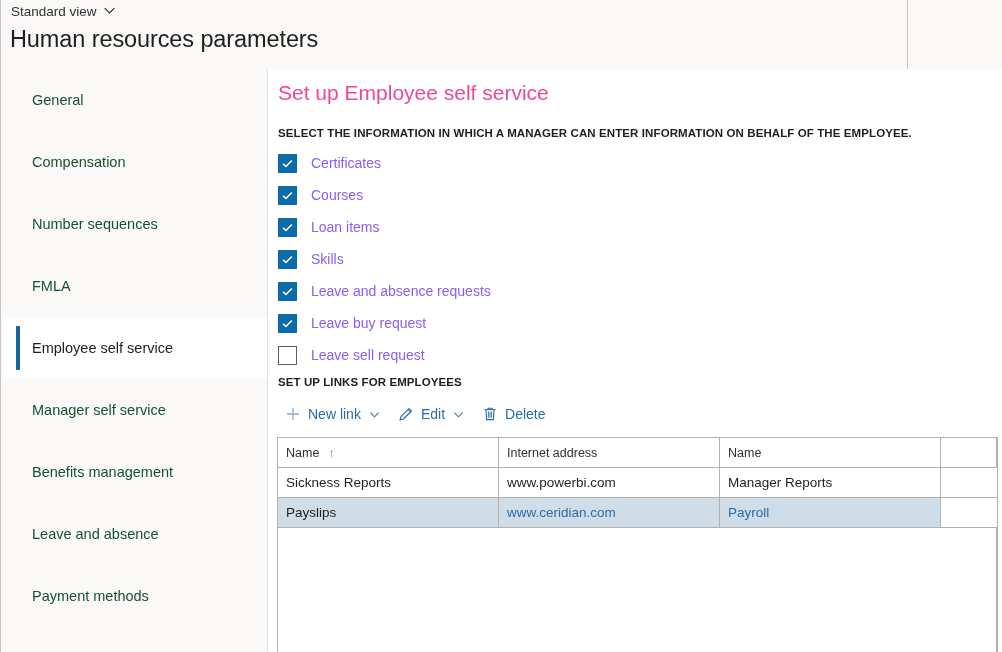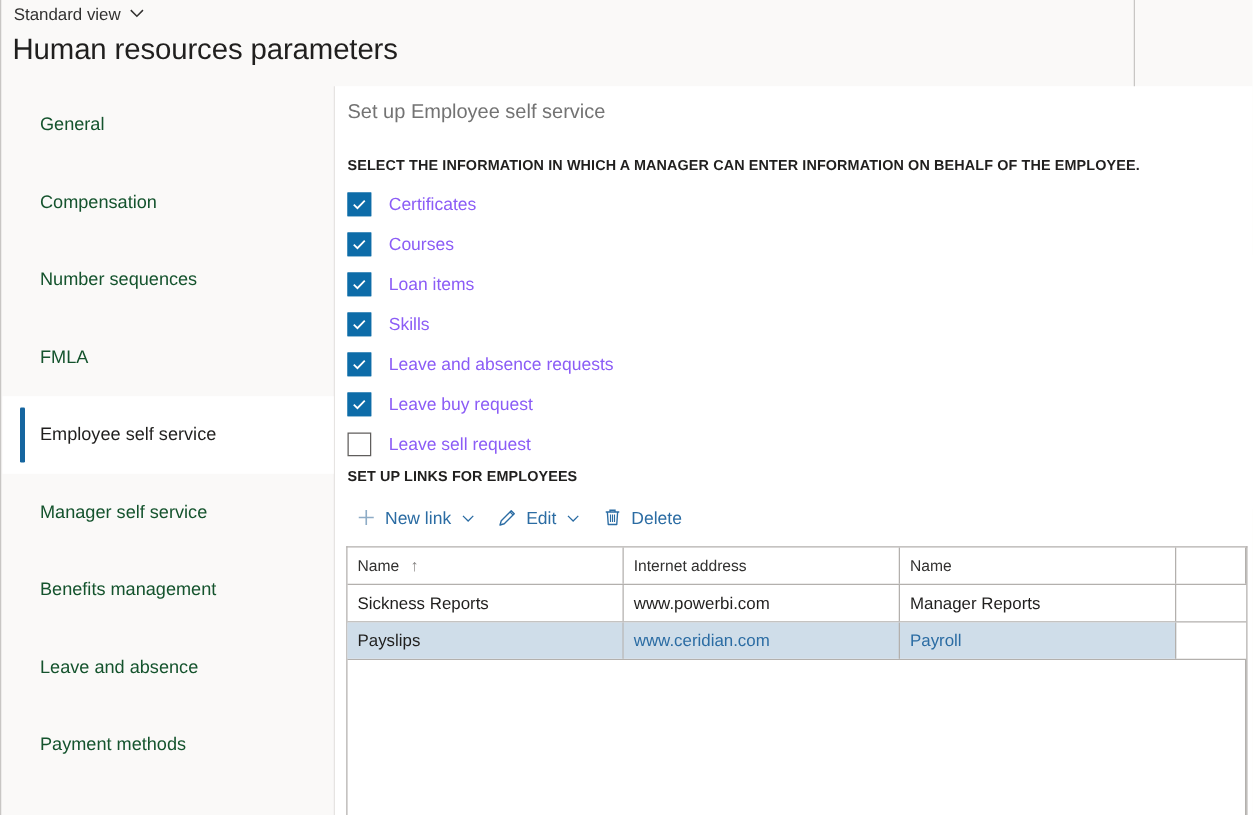--- a/index.html
+++ b/index.html
@@ -107,22 +107,22 @@
     top: 0;
     width: 735px;
     height: 583px;
     background: #ffffff;
     box-sizing: border-box;
   }
   .section-title {
     position: absolute;
     left: 10px;
     top: 12px;
-    font-size: 16px;
-    color: #737373;
+    font-size: 21px;
+    color: #ec4899;
     font-weight: 400;
   }
   .group-label {
     position: absolute;
     left: 10px;
     font-size: 11.5px;
     font-weight: bold;
     color: #201f1e;
     letter-spacing: 0.1px;
     text-transform: uppercase;

